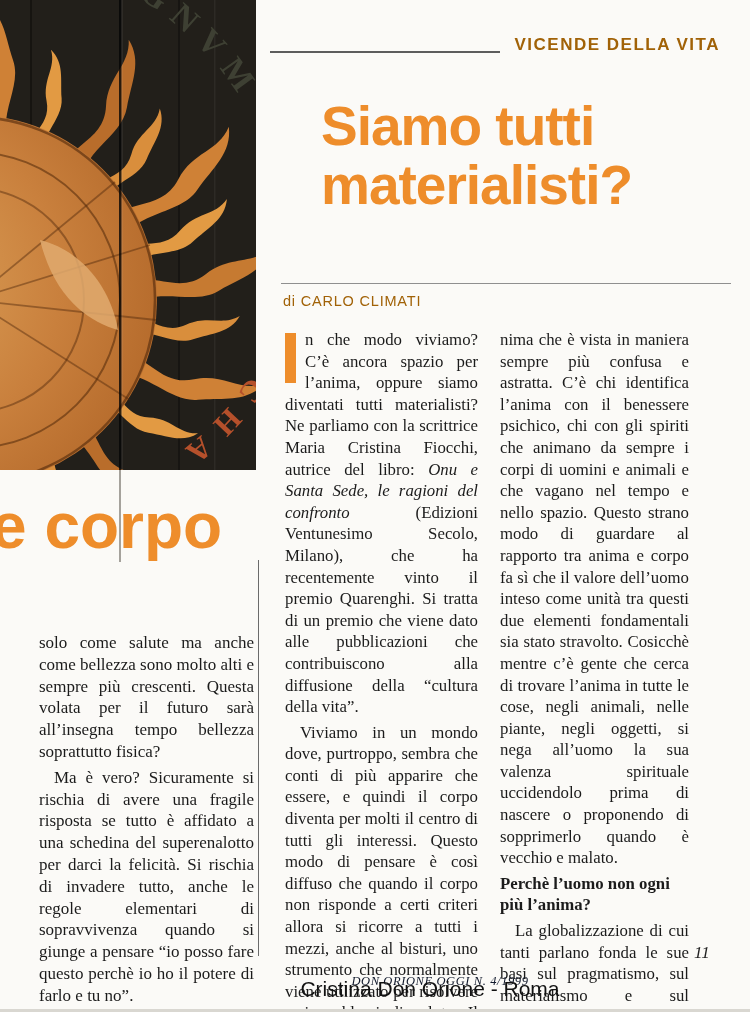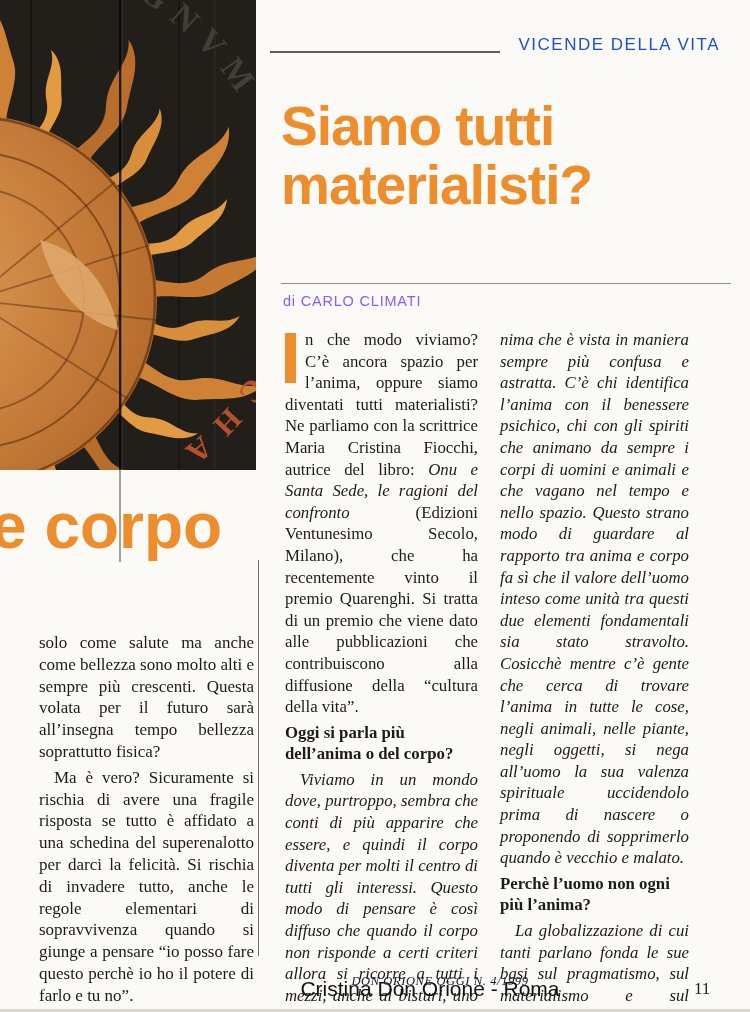--- a/index.html
+++ b/index.html
@@ -14,59 +14,59 @@
   .caption-overlay{
     position:absolute;left:-9px;top:494px;width:290px;
     font-family:"Liberation Sans", sans-serif;font-weight:bold;
     font-size:64px;letter-spacing:0px;line-height:1;
     white-space:nowrap;
   }
   
   .section-rule{position:absolute;left:270px;top:51px;width:230px;height:2px;background:#5d5d5d;}
   .section-header{
     position:absolute;left:480px;top:35px;width:240px;text-align:right;
-    font-family:"Liberation Sans", sans-serif;font-weight:normal;
-    font-size:17px;letter-spacing:1.5px;color:#1d4ed8;
+    font-family:"Liberation Sans", sans-serif;font-weight:bold;
+    font-size:17px;letter-spacing:1.5px;color:#a16207;
   }
   .title{
     position:absolute;left:281px;top:97px;
     font-family:"Liberation Sans", sans-serif;font-weight:bold;
     font-size:55px;line-height:1.07;letter-spacing:-1px;
   }
   .byline-rule{position:absolute;left:281px;top:283px;width:450px;height:1px;background:#8f8f8f;}
   .byline{
     position:absolute;left:283px;top:293px;
     font-family:"Liberation Sans", sans-serif;font-size:14.5px;
-    letter-spacing:.8px;color:#8b5cf6;
+    letter-spacing:.8px;color:#a16207;
   }
   
   .col{position:absolute;font-size:16.8px;line-height:21.6px;text-align:justify;}
   .col-left{left:35px;top:628px;width:223px;font-size:17px;line-height:21.8px;}
   .col-center{left:281px;top:325px;width:201px;}
   .col-right{left:496px;top:325px;width:197px;}
   .col p{margin:4px;}
   .col p.indent{text-indent:15px;}
-  .col .answer{font-style:italic;}
+  .col .answer{}
   .subhead{font-weight:bold;margin:14px 0 18px 0;text-align:left;}
   .dropcap{
     float:left;width:11px;height:50px;background:#ee8d2b;
     margin:4px 9px 0 0;overflow:hidden;color:transparent;font-size:2px;
   }
   .book-title{font-style:italic;}
   .colsep{position:absolute;left:258px;top:560px;width:1px;height:396px;background:#6b6b6b;}
   
   .footer-journal{
     position:absolute;left:300px;top:974px;width:280px;text-align:center;
     font-size:12.5px;letter-spacing:.6px;color:#0f172a;font-style:italic;
   }
   .watermark{
     position:absolute;left:215px;top:977px;width:430px;text-align:center;
     font-family:"Liberation Sans", sans-serif;font-size:21px;color:#121212;
   }
-  .page-number{position:absolute;left:694px;top:979px;font-size:17px;color:#222;}
+  .page-number{position:absolute;left:694px;top:943px;font-size:17px;color:#222;font-style:italic;}
   .bottom-scan-edge{position:absolute;left:0;bottom:0;width:750px;height:3px;background:#d9d7d1;}
 </style>
 </head>
 <body>
 
 <div class="page">
 
   <div class="artwork">
     <svg width="256" height="470" viewBox="0 0 256 470" xmlns="http://www.w3.org/2000/svg">
       <defs>
@@ -127,41 +127,40 @@
       <rect x="121.5" y="0" width="1" height="470" fill="rgba(255,255,255,0.12)"></rect>
     </svg>
   </div>
   <div class="crease-below"></div>
 
   <div class="caption-overlay" style="color: rgb(238, 141, 43);">e corpo</div>
 
   <div class="section-rule"></div>
   <div class="section-header">VICENDE DELLA VITA</div>
 
-  <div class="title" style="color: rgb(238, 141, 43);">
+  <div class="title" style="color: rgb(238, 141, 43); margin-left: 40px;">
     <div>Siamo tutti</div>
     <div>materialisti?</div>
   </div>
 
   <div class="byline-rule"></div>
   <div class="byline">di CARLO CLIMATI</div>
 
   <div class="col col-left">
     <p>solo come salute ma anche come bellezza sono molto alti e sempre più crescenti. Questa volata per il futuro sarà all’insegna tempo bellezza soprattutto fisica?</p>
     <p class="indent">Ma è vero? Sicuramente si rischia di avere una fragile risposta se tutto è affidato a una schedina del superenalotto per darci la felicità. Si rischia di invadere tutto, anche le regole elementari di sopravvivenza quando si giunge a pensare “io posso fare questo perchè io ho il potere di farlo e tu no”.</p>
     <p class="indent"><span>Ma proprio perchè tutti realizzino la propria personalità ci accorgiamo che bisogna che tutti siano liberi singolarmente ma si sentano parte di una società che tutti comprenda e aiuti.</span></p>
   </div>
 
   <div class="colsep"></div>
 
   <div class="col col-center">
     <p>
       <span class="dropcap" style="background: rgb(238, 141, 43);">I</span><span>n che modo viviamo? C’è ancora spazio per l’anima, oppure siamo diventati tutti materialisti? Ne parliamo con la scrittrice Maria Cristina Fiocchi, autrice del libro: </span><span class="book-title">Onu e Santa Sede, le ragioni del confronto</span><span> (Edizioni Ventunesimo Secolo, Milano), che ha recentemente vinto il premio Quarenghi. Si tratta di un premio che viene dato alle pubblicazioni che contribuiscono alla diffusione della “cultura della vita”.</span>
     </p>
-    <p class="subhead">Oggi si parla più dell’anima o del corpo?</p>
     <p class="answer indent">Viviamo in un mondo dove, purtroppo, sembra che conti di più apparire che essere, e quindi il corpo diventa per molti il centro di tutti gli interessi. Questo modo di pensare è così diffuso che quando il corpo non risponde a certi criteri allora si ricorre a tutti i mezzi, anche al bisturi, uno strumento che normalmente viene utilizzato per risolvere seri problemi di salute. Il mercato ha così tante richieste che vengono offerte diverse forme sintetiche di spiritualità, una per ogni tipo di cura del corpo che si vuole adottare. La bellezza è sempre gradevole da vedere ma la ricerca dell’eterna giovinezza non può determinare tutti gli aspetti della vita. Inoltre la bellezza, se è vuota, non ha fascino. Questo modo esagerato di guardare al corpo ha stravolto anche il rapporto con l’a-</p>
   </div>
 
   <div class="col col-right">
     <p class="answer">nima che è vista in maniera sempre più confusa e astratta. C’è chi identifica l’anima con il benessere psichico, chi con gli spiriti che animano da sempre i corpi di uomini e animali e che vagano nel tempo e nello spazio. Questo strano modo di guardare al rapporto tra anima e corpo fa sì che il valore dell’uomo inteso come unità tra questi due elementi fondamentali sia stato stravolto. Cosicchè mentre c’è gente che cerca di trovare l’anima in tutte le cose, negli animali, nelle piante, negli oggetti, si nega all’uomo la sua valenza spirituale uccidendolo prima di nascere o proponendo di sopprimerlo quando è vecchio e malato.</p>
     <p class="subhead">Perchè l’uomo non ogni più l’anima?</p>
     <p class="answer indent"><span>La globalizzazione di cui tanti parlano fonda le sue basi sul pragmatismo, sul materialismo e sul consumismo, tre “ismi” che tendono a cancellare ogni forma di credo veramente religioso. La storia ci dimostra però che ogni ordine mondiale che non abbia tenuto conto dell’aspetto spirituale dell’uomo è miseramente fallito. Per questo motivo bisognà preferire le soluzioni che favoriscono l’armonia tra anima e corpo che nel caso della globalizzazione significano giustizia e solidarietà.</span></p>
   </div>
 
   <div class="footer-journal">DON ORIONE OGGI N. 4/1999</div>

